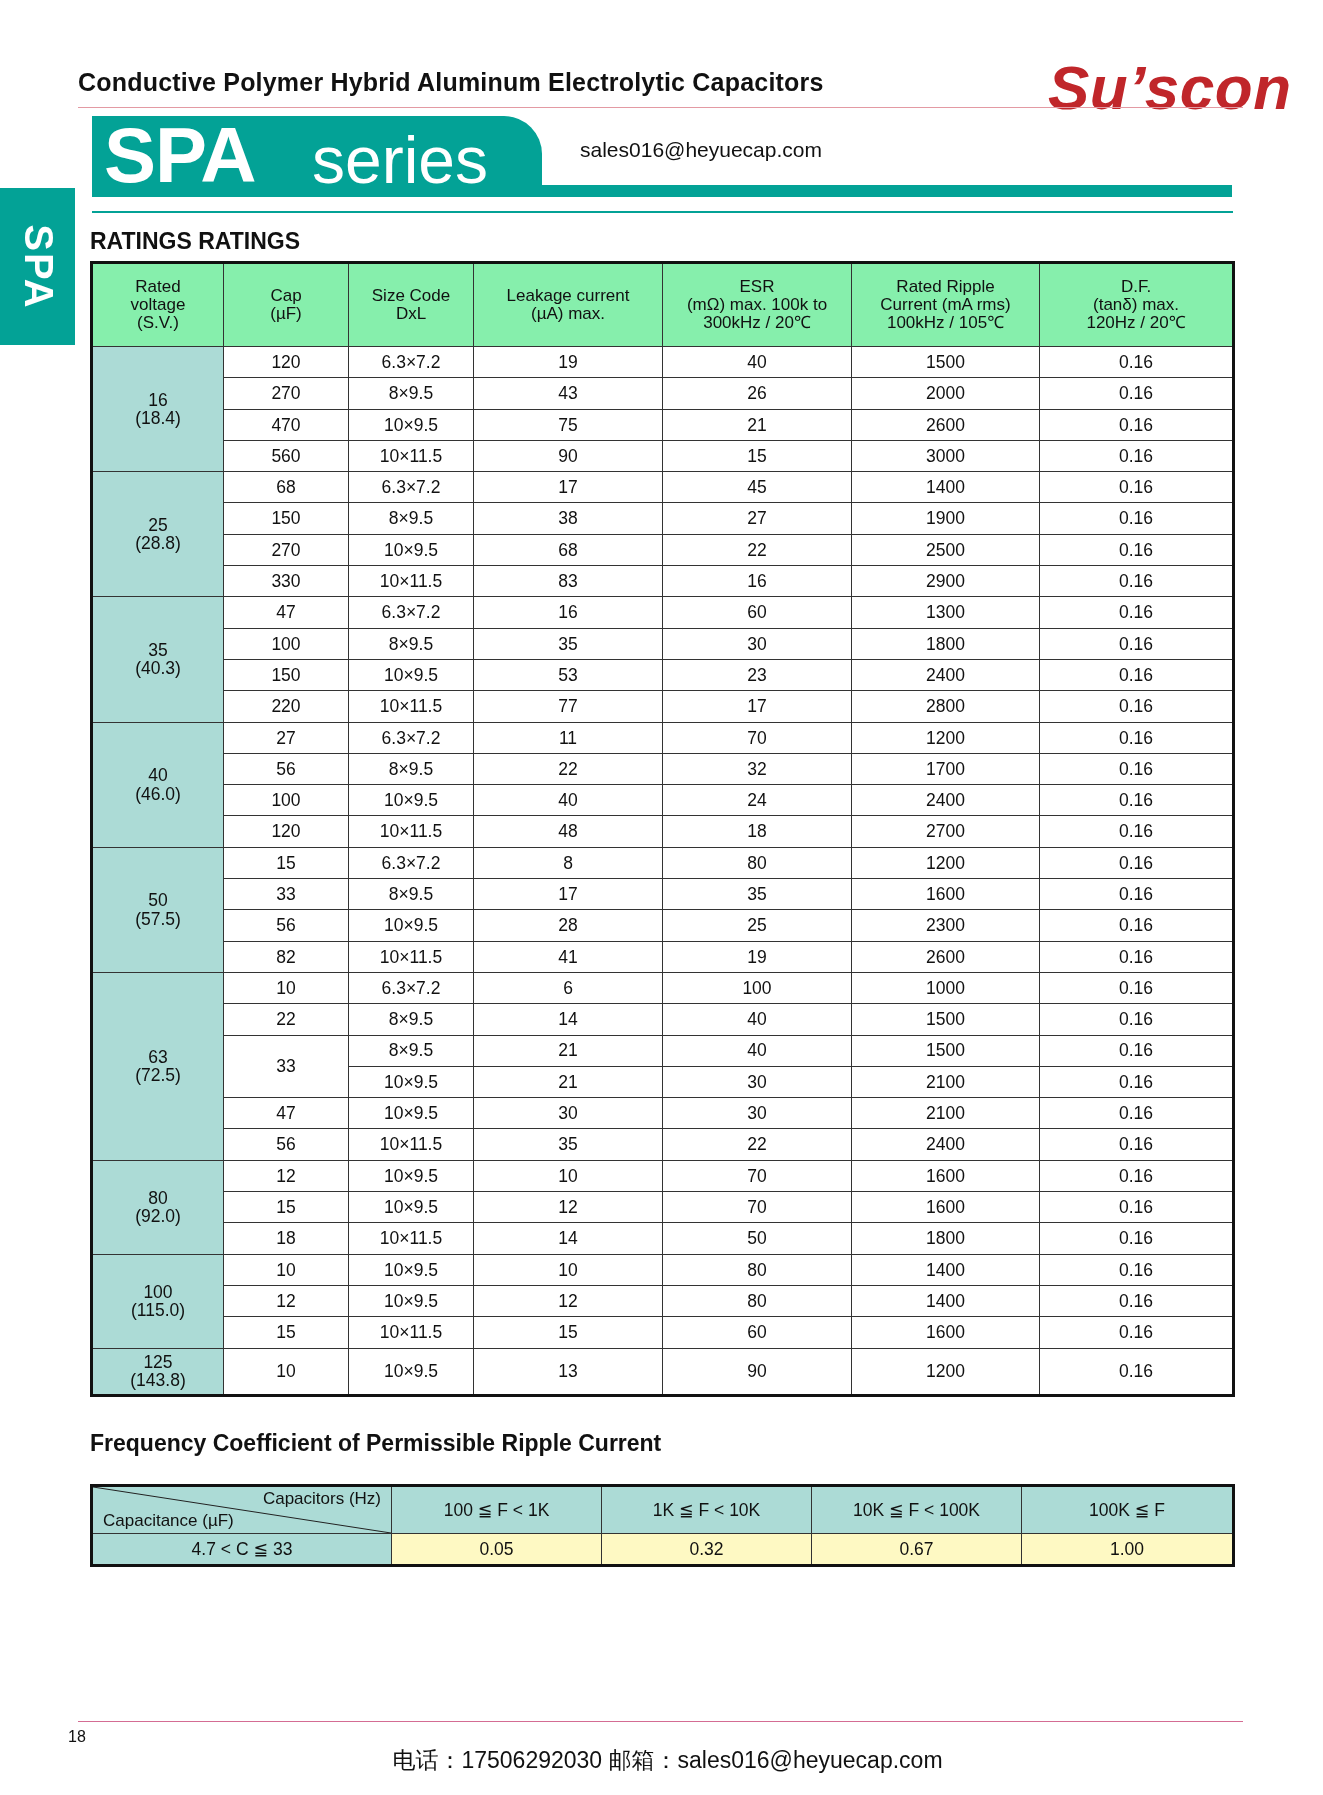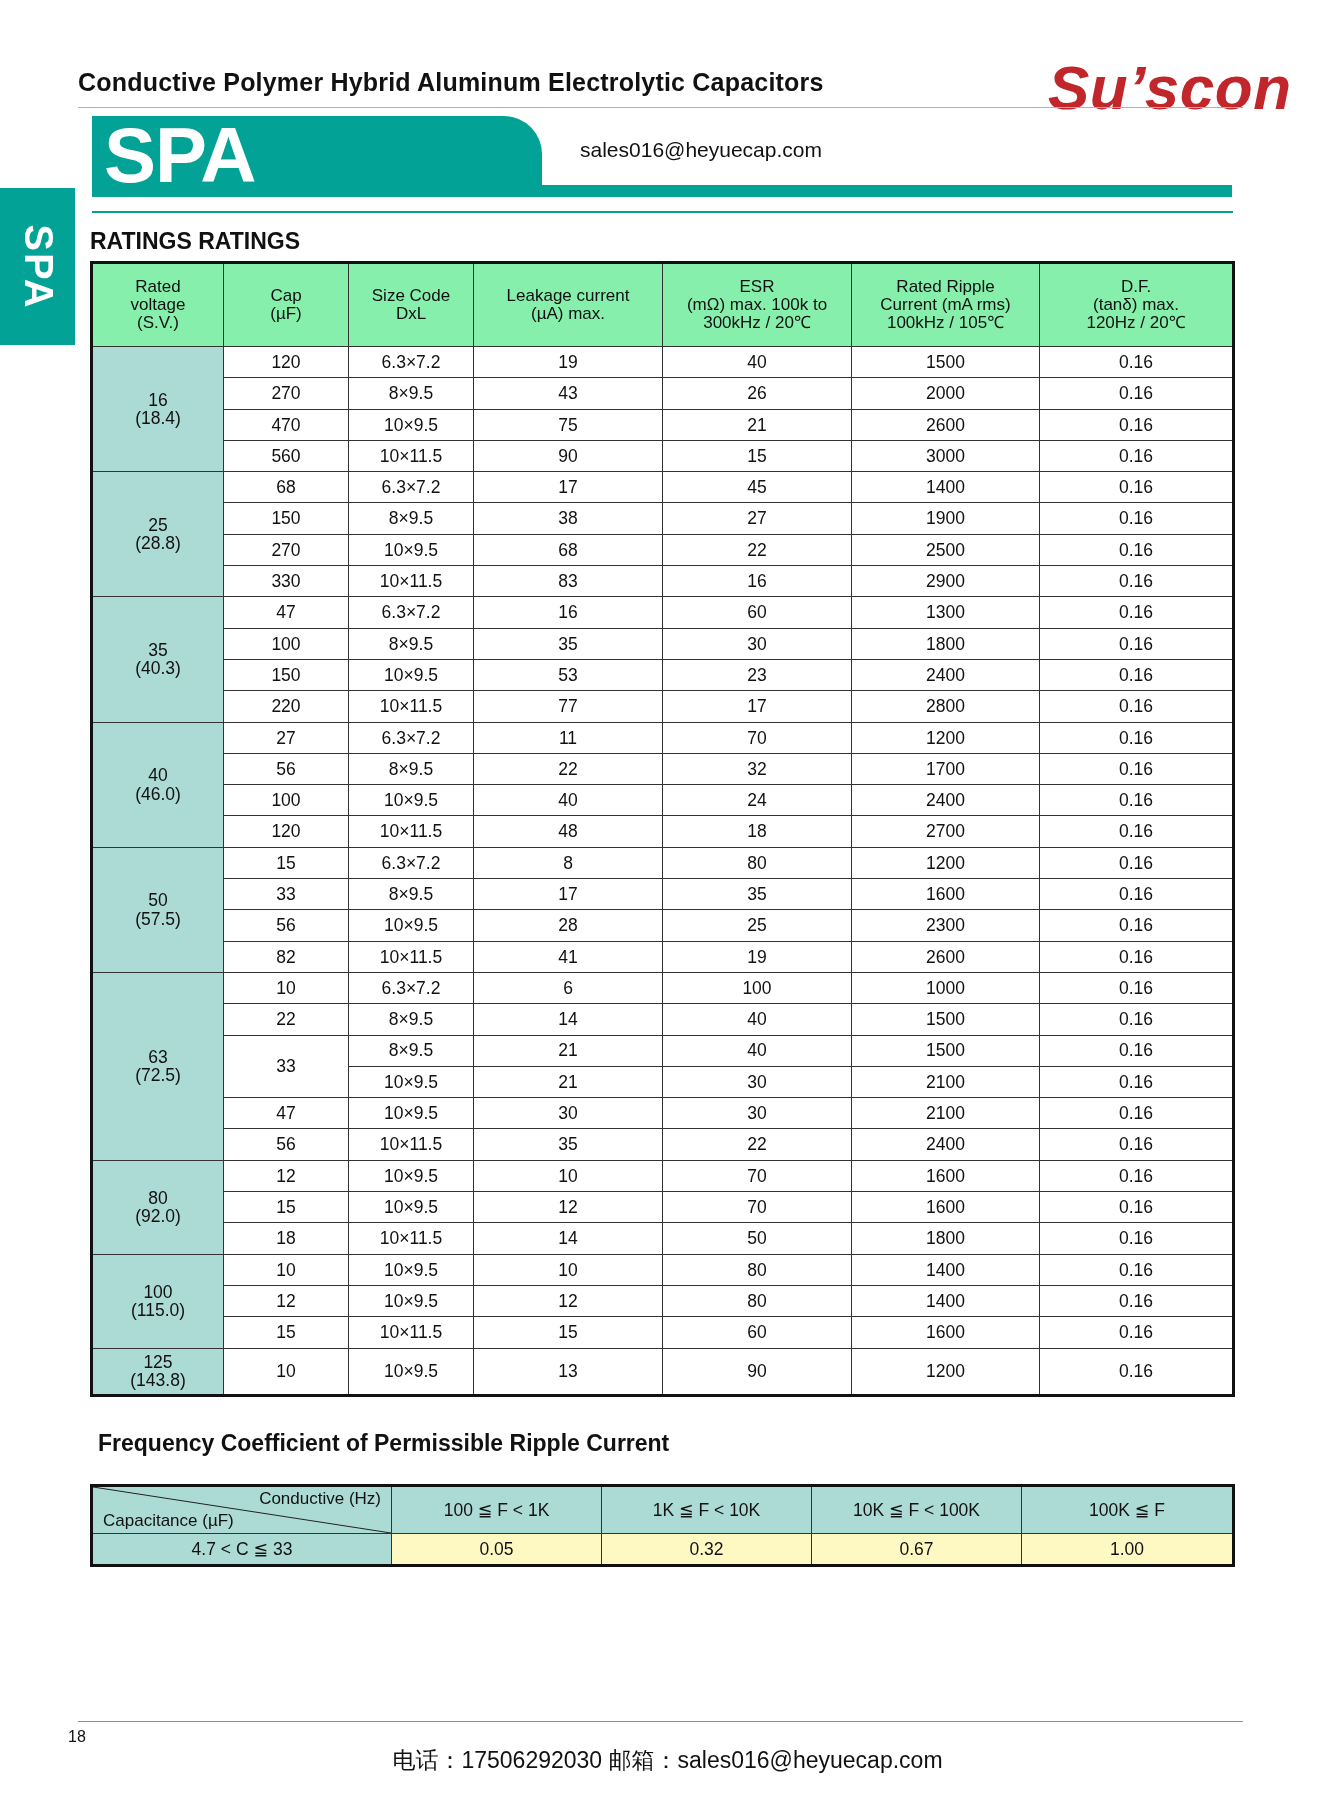--- a/index.html
+++ b/index.html
@@ -20,21 +20,21 @@
   .side-tab span { position:absolute; left:50%; top:50%; transform:translate(-50%,-50%) rotate(90deg);
                    font-size:40px; font-weight:bold; color:#fff; letter-spacing:2px; white-space:nowrap; }
   .section-title { left:90px; top:228px; font-size:23px; font-weight:bold; }
   table { border-collapse:collapse; table-layout:fixed; }
   .main-table { position:absolute; left:90px; top:261px; width:1142px; border:3px solid #111; }
   .main-table th, .main-table td { border:1px solid #333; text-align:center; vertical-align:middle;
         font-size:17.5px; font-weight:normal; padding:0; line-height:1.05; }
   .main-table th { background:#86efac; height:82px; font-size:17px;text-align:center; }
   .main-table td { height:30.3px; background:#fff; }
   .main-table td.volt { background:#acdbd6; }
-  .freq-title { left:90px; top:1430px; font-size:23px; font-weight:bold;margin-left:8px; }
+  .freq-title { left:90px; top:1430px; font-size:23px; font-weight:bold; }
   .freq-table { position:absolute; left:90px; top:1484px; width:1142px; border:3px solid #111; }
   .freq-table th, .freq-table td { border:1px solid #333; text-align:center; font-size:17.5px; font-weight:normal; padding:0; }
   .freq-table th { background:#acdbd6; height:46px; }
   .freq-table td { height:30px; background:#fef9c3; }
   .freq-table td.lab { background:#acdbd6; }
   .diag { position:relative; }
   .diag svg { position:absolute; left:0; top:0; width:100%; height:100%; }
   .diag .fh { position:absolute; right:10px; top:2px; font-size:17px; }
   .diag .cl { position:absolute; left:10px; bottom:2px; font-size:17px; }
   .foot-rule { left:78px; top:1721px; width:1165px; height:1px; background:#d46c93; }
@@ -43,20 +43,21 @@
 </style>
 </head>
 <body>
 
 <div class="abs doc-title">Conductive Polymer Hybrid Aluminum Electrolytic Capacitors</div>
 <div class="abs brand">Su’scon</div>
 <div class="abs top-rule"></div>
 
 <div class="abs series-banner">
   <span class="spa">SPA</span>
+  <span class="series">series</span>
 </div>
 <div class="abs banner-bar"></div>
 <div class="abs banner-rule"></div>
 <div class="abs email">sales016@heyuecap.com</div>
 
 <div class="abs side-tab">
   <span>SPA</span>
 </div>
 
 <div class="abs section-title">RATINGS RATINGS</div>
@@ -419,21 +420,21 @@
       <col style="width:210px">
       <col style="width:210px">
       <col style="width:212px">
   </colgroup>
   <thead>
     <tr id="freq-head-row">
       <th class="diag">
         <svg viewBox="0 0 100 100" preserveAspectRatio="none">
           <line x1="0" y1="0" x2="100" y2="100" stroke="#222" stroke-width="1" vector-effect="non-scaling-stroke"></line>
         </svg>
-        <span class="fh">Conductive (Hz)</span>
+        <span class="fh">Capacitors (Hz)</span>
         <span class="cl">Capacitance (µF)</span>
       </th>
     <th>100 ≦ F &lt; 1K</th>
         <th>1K ≦ F &lt; 10K</th>
         <th>10K ≦ F &lt; 100K</th>
         <th>100K ≦ F</th>
       </tr>
   </thead>
   <tbody id="freq-body">
       <tr>

